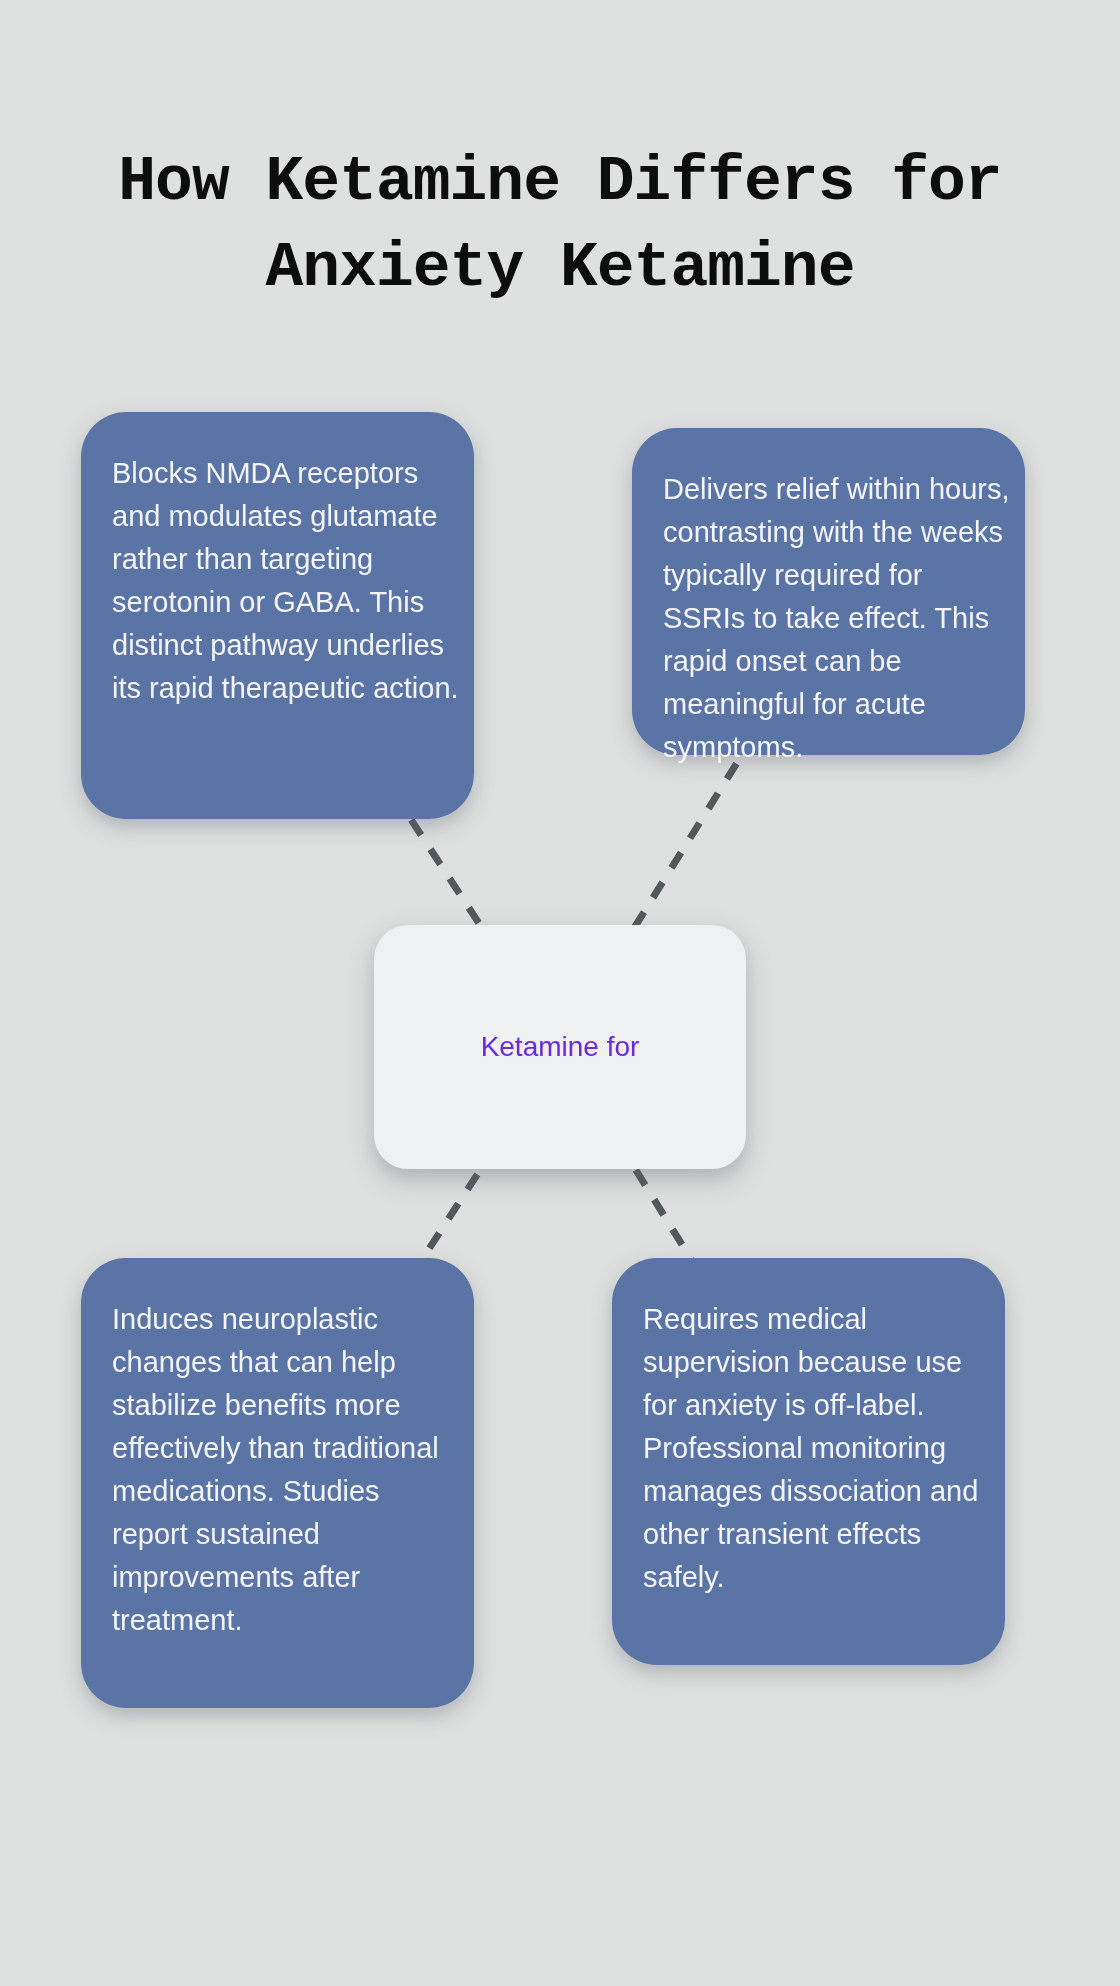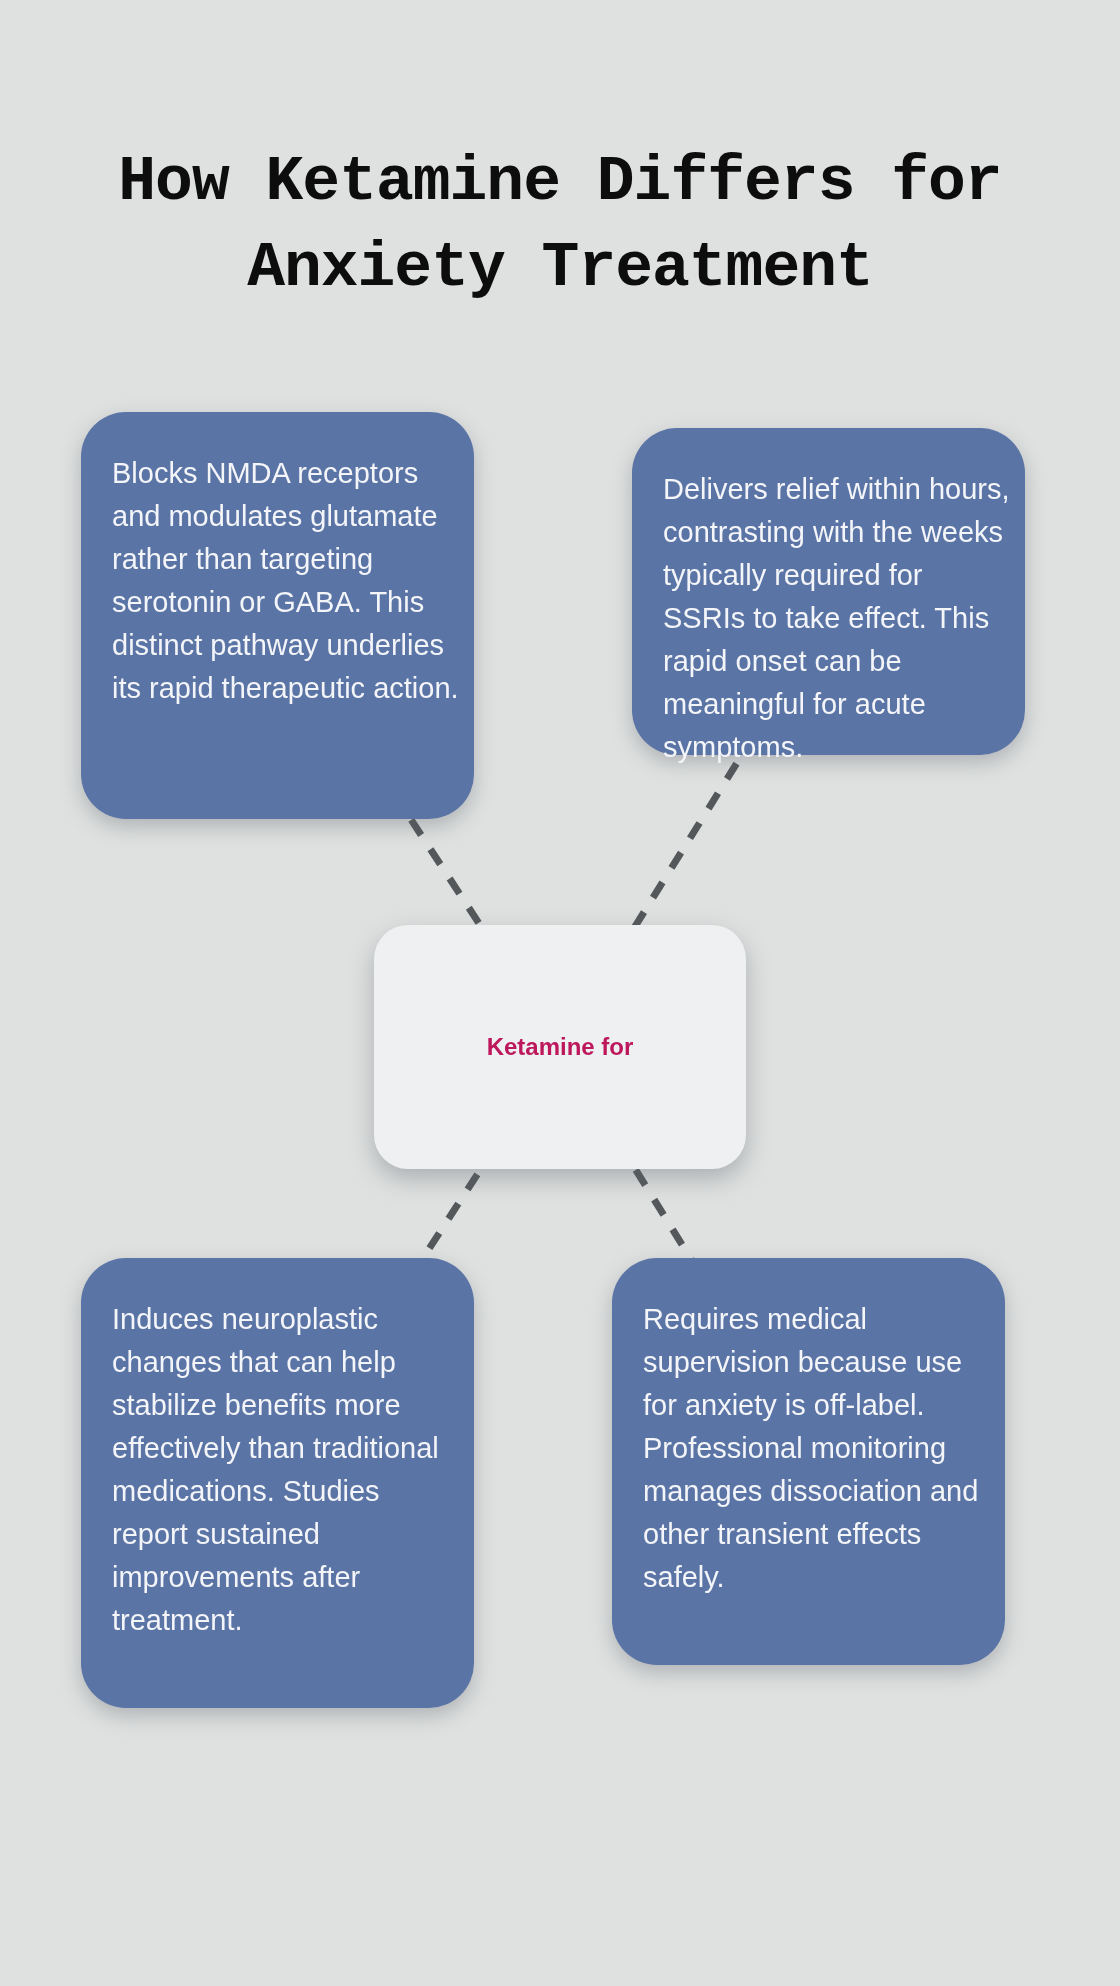--- a/index.html
+++ b/index.html
@@ -60,24 +60,24 @@
     background: #eef0f2;
     border-radius: 34px;
     box-shadow: 0 10px 24px rgba(95, 100, 110, 0.40);
     z-index: 3;
     display: flex;
     align-items: center;
     justify-content: center;
     text-align: center;
   }
   .center-node .center-label {
-    font-size: 24px;
+    font-size: 28px;
     line-height: 50px;
-    font-weight: 700;
-    color: #be185d;
+    font-weight: 400;
+    color: #6d28d9;
   }
   .center-node .center-label span { display: block; }
   .logo {
     position: absolute;
     right: 56px; bottom: 58px;
     text-align: center;
     z-index: 2;
   }
   .logo-name-row {
     position: relative;
@@ -110,21 +110,21 @@
     white-space: nowrap;
   }
 </style>
 </head>
 <body>
 
 <div class="canvas">
 
   <h1 class="page-title">
     <span>How Ketamine Differs for</span>
-    <span>Anxiety Treatment</span>
+    <span>Anxiety Ketamine</span>
   </h1>
 
   <svg class="connectors" viewBox="0 0 1120 1986" xmlns="http://www.w3.org/2000/svg">
     <line x1="277" y1="615" x2="560" y2="1047"></line>
     <line x1="829" y1="615" x2="560" y2="1047"></line>
     <line x1="277" y1="1483" x2="560" y2="1047"></line>
     <line x1="829" y1="1483" x2="560" y2="1047"></line>
   </svg>
 
   <div class="node-card node-top-left">

